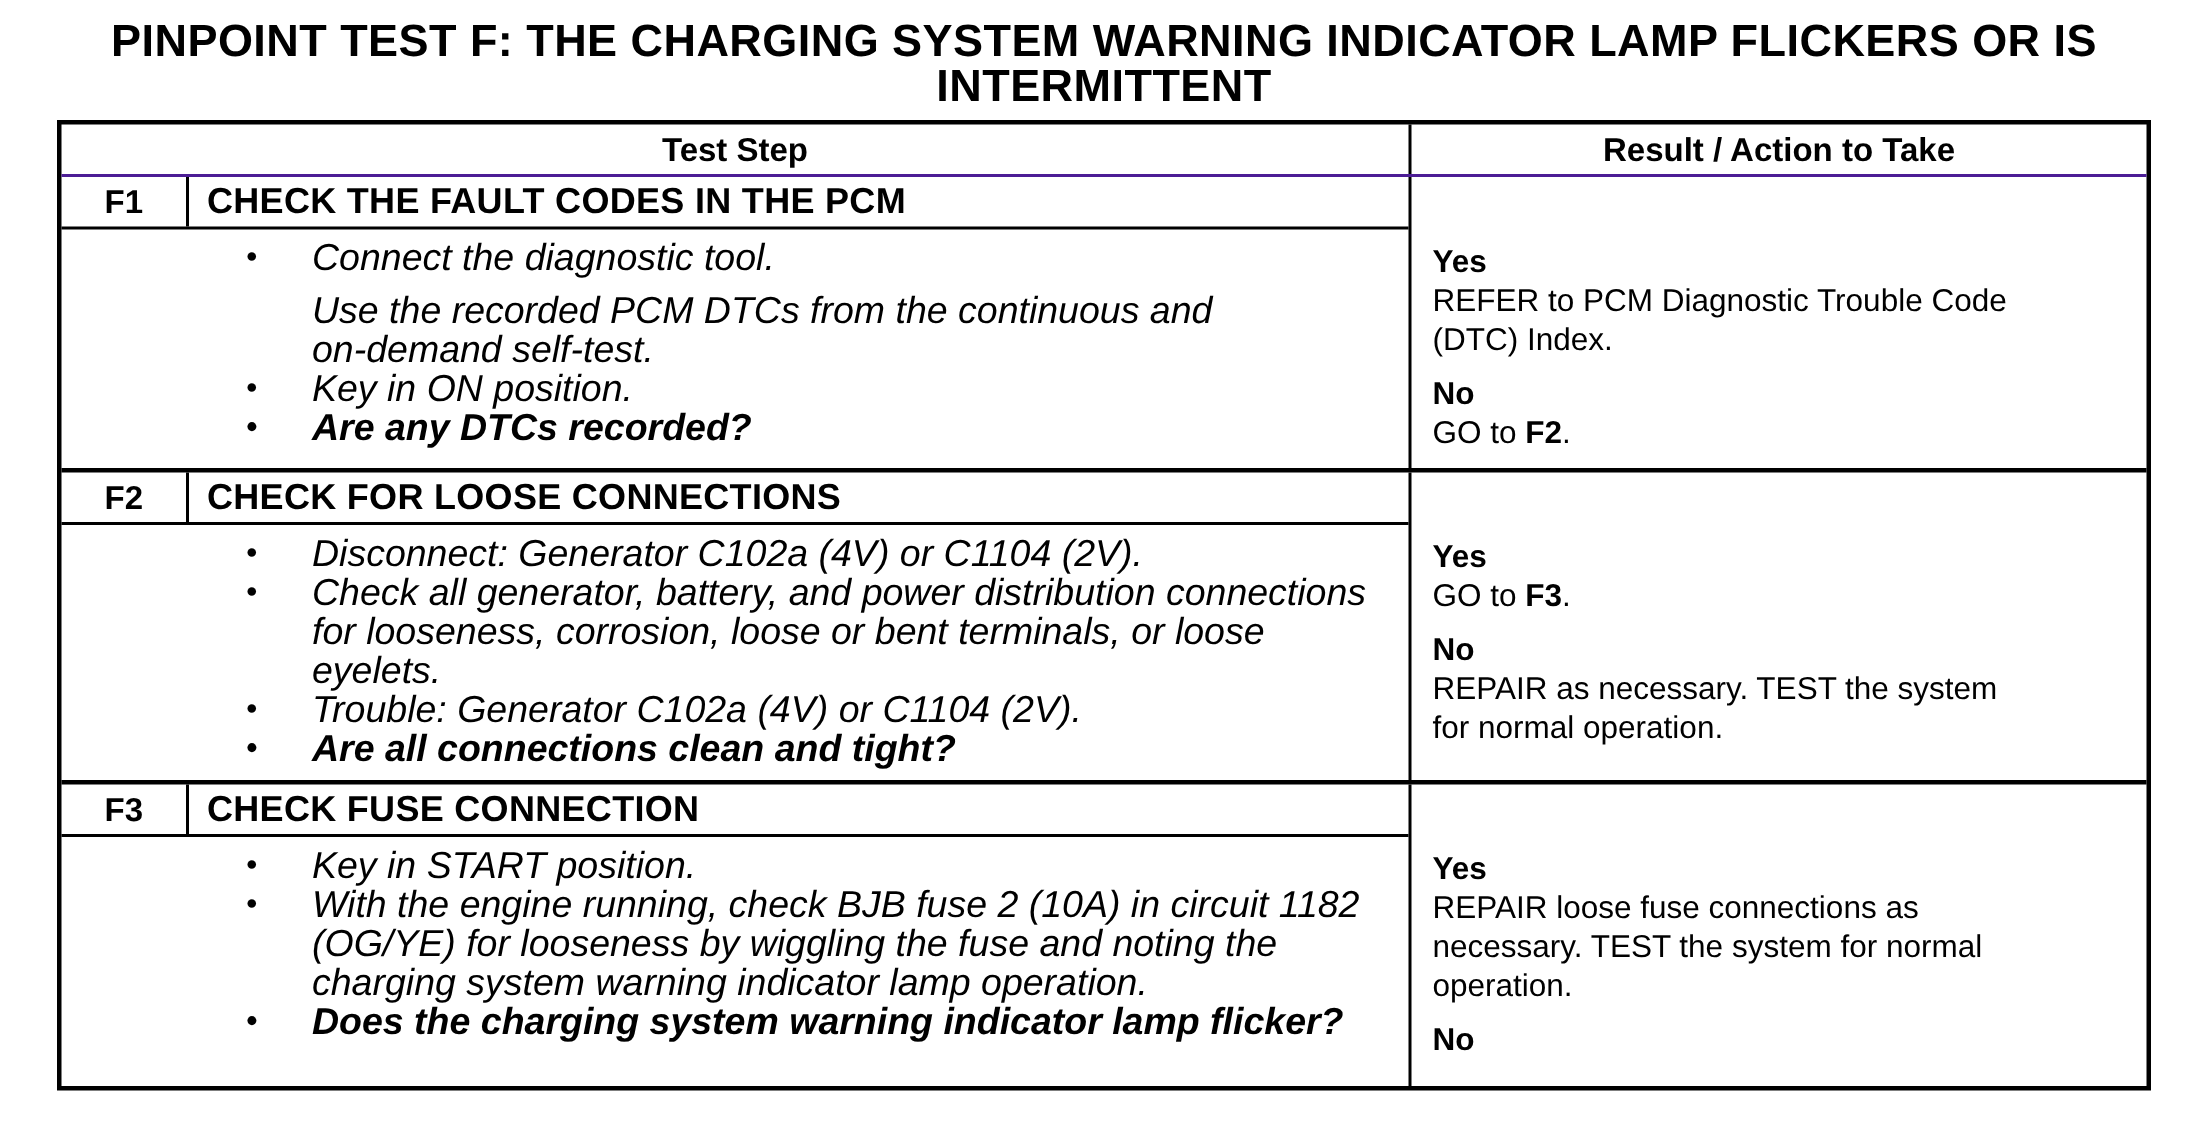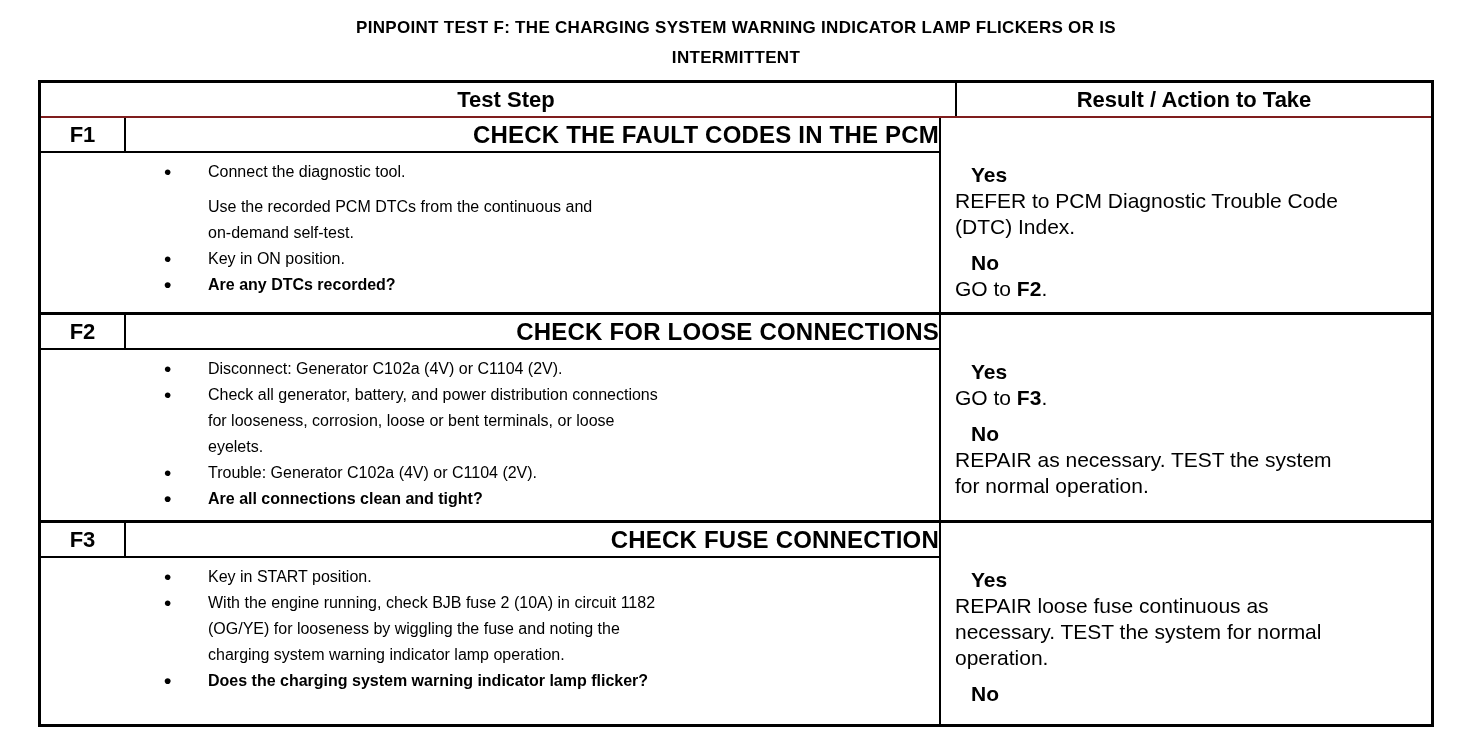--- a/index.html
+++ b/index.html
@@ -9,38 +9,37 @@
     background: #ffffff;
     color: #000000;
     font-family: "Liberation Sans", "DejaVu Sans", sans-serif;
     overflow: hidden;
   }
   .page { position: relative; padding-top: 13px; }
 
   .page-title {
     text-align: center;
     font-weight: bold;
-    font-size: 17px;
+    font-size: 30px;
     line-height: 30px;
     letter-spacing: 0.3px;
     white-space: pre-line;
   }
 
   .doc-table {
     margin-left: 38px;
     margin-top: 7px;
     width: 1396px;
     border: 3px solid #000;
   }
 
   .thead {
     display: grid;
     grid-template-columns: 900px 1fr;
-    border-bottom: 2px solid #7f1d1d;
-    padding-left: 16px;
+    border-bottom: 2px solid #4c1d95;
   }
   .th {
     font-weight: bold;
     font-size: 22px;
     line-height: 26px;
     text-align: center;
     padding: 4px 0 3px 0;
   }
   .th-left { border-right: 2px solid #000; }
 
@@ -52,21 +51,20 @@
 
   .group-left {
     border-right: 2px solid #000;
     display: flex;
     flex-direction: column;
   }
 
   .strip {
     display: flex;
     border-bottom: 2px solid #000;
-    justify-content: space-between;
   }
   .strip-id {
     width: 85px;
     flex: 0 0 85px;
     border-right: 2px solid #000;
     text-align: center;
     font-weight: bold;
     font-size: 22px;
     line-height: 26px;
     padding: 4px 0 3px 0;
@@ -82,42 +80,42 @@
   .steps {
     flex: 1;
     padding: 6px 14px 8px 167px;
   }
   .steps-f1 { min-height: 140px; }
   .steps-f2 { min-height: 152px; }
   .steps-f3 { min-height: 166px; }
 
   .step {
     position: relative;
-    font-size: 16px;
+    font-size: 25px;
     line-height: 26px;
     white-space: pre-line;
+    font-style: italic;
   }
   .step.bullet::before {
     content: "\2022";
     position: absolute;
     left: -44px;
     top: 0;
     font-size: 21px;
     line-height: 26px;
   }
   .step.bold { font-weight: bold; }
   .step.gap-top { margin-top: 9px; }
 
   .group-right { padding: 44px 14px 10px 14px; }
   .result-block + .result-block { margin-top: 10px; }
   .result-label {
     font-weight: bold;
     font-size: 21px;
     line-height: 26px;
-    margin-left: 16px;
   }
   .result-action {
     font-size: 21px;
     line-height: 26px;
     white-space: pre-line;
   }
   .result-action .ref-bold { font-weight: bold; }
 </style>
 </head>
 <body>
@@ -199,21 +197,21 @@
           <div class="step bullet">Key in START position.</div>
           <div class="step bullet">With the engine running, check BJB fuse 2 (10A) in circuit 1182
 (OG/YE) for looseness by wiggling the fuse and noting the
 charging system warning indicator lamp operation.</div>
           <div class="step bullet bold">Does the charging system warning indicator lamp flicker?</div>
         </div>
       </div>
       <div class="group-right">
         <div class="result-block">
           <div class="result-label">Yes</div>
-          <div class="result-action"><span>REPAIR loose fuse continuous as
+          <div class="result-action"><span>REPAIR loose fuse connections as
 necessary. TEST the system for normal
 operation.</span><span class="ref-bold"></span><span></span></div>
         </div>
         <div class="result-block">
           <div class="result-label">No</div>
         </div>
       </div>
     </div>
 
   </div>

